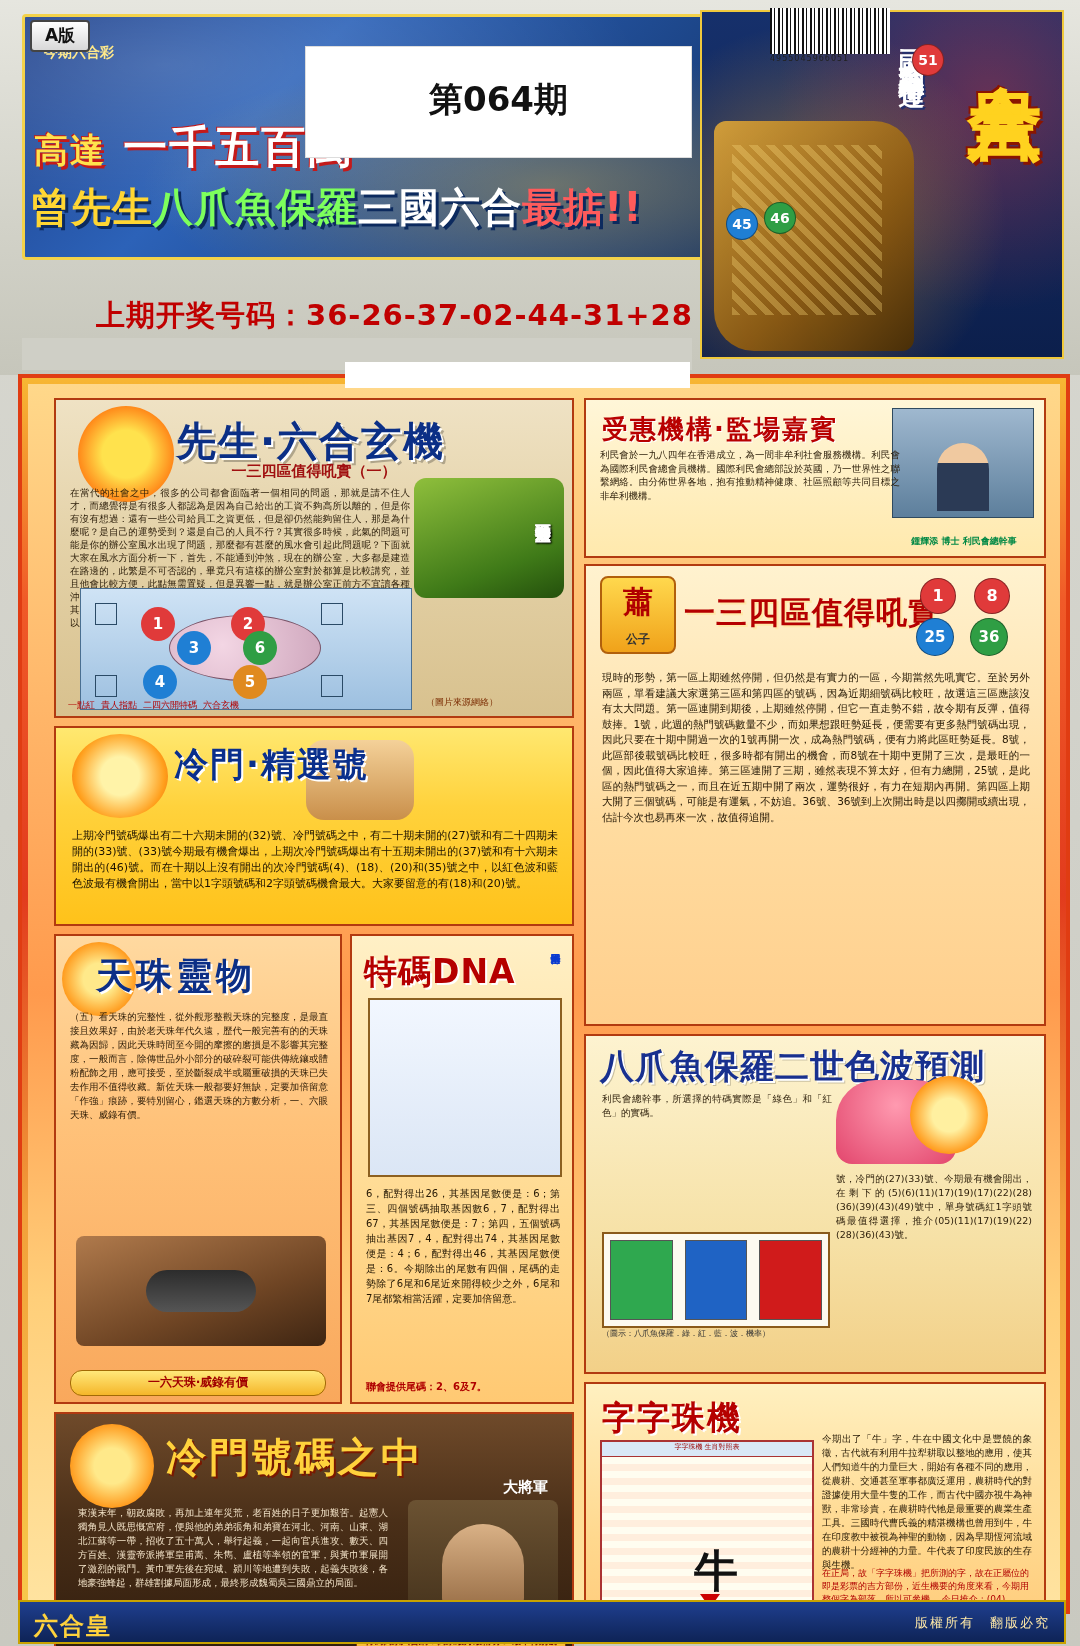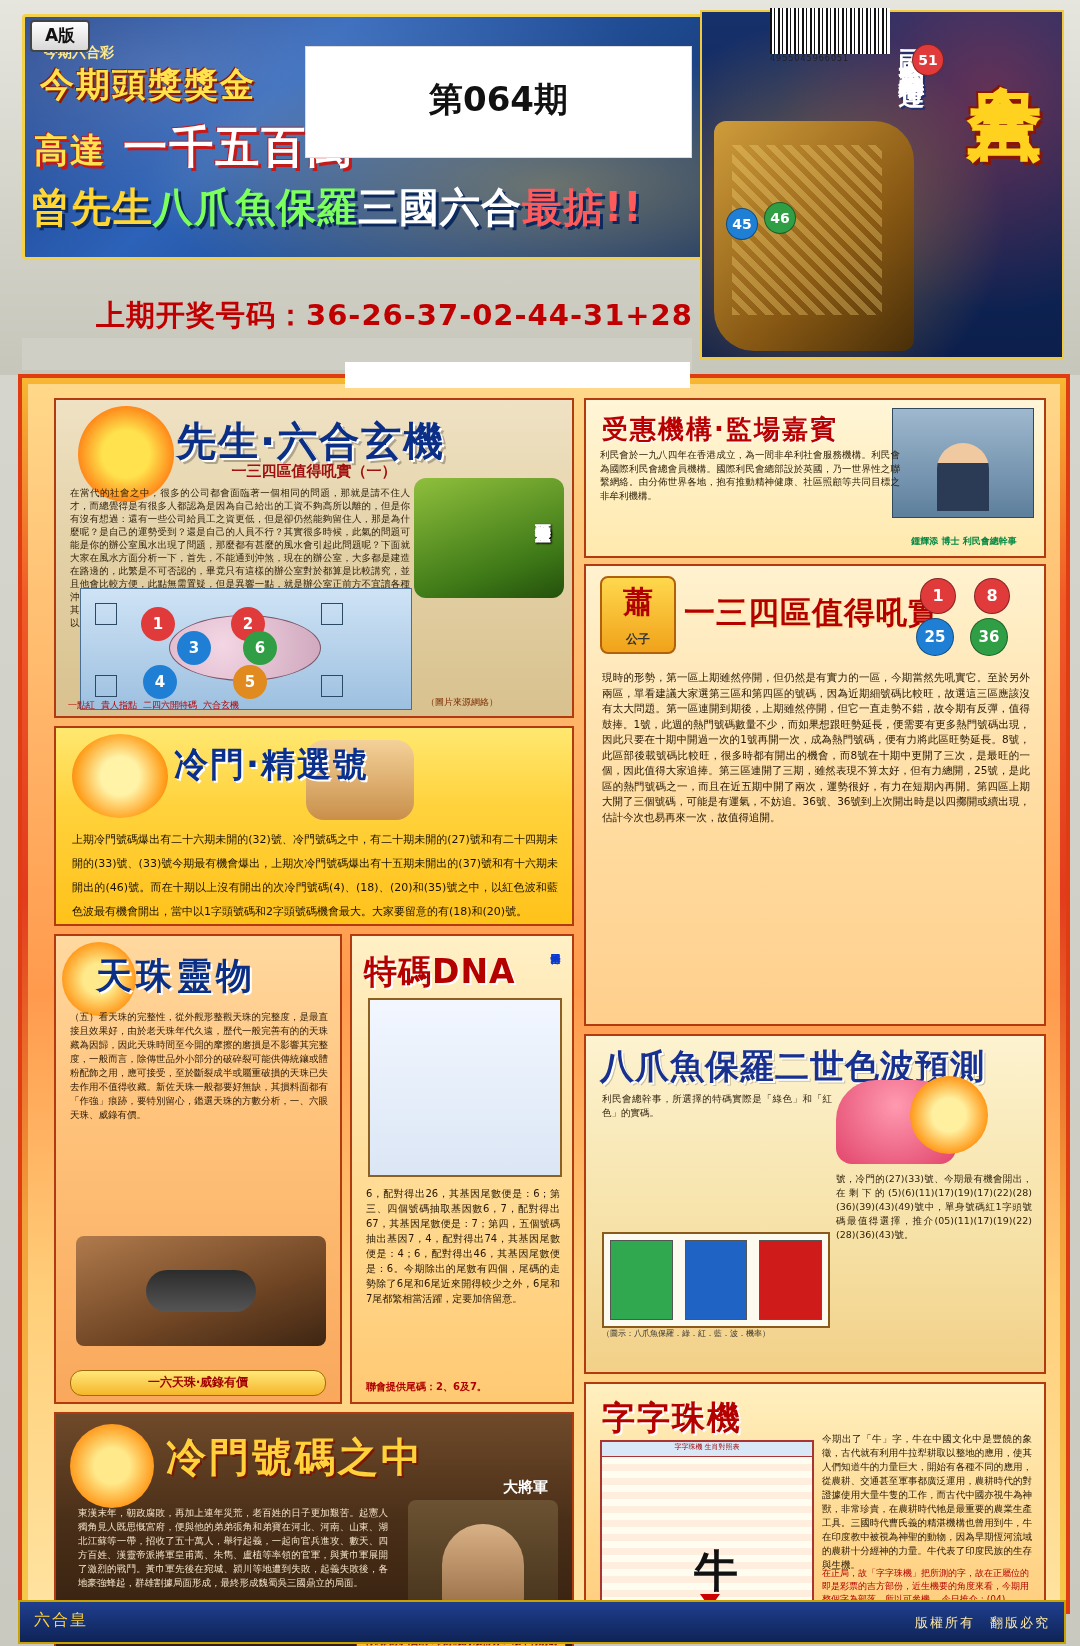--- a/index.html
+++ b/index.html
@@ -127,21 +127,21 @@
 
   
   .c-leng{left:26px;top:342px;width:520px;height:200px;
     background:linear-gradient(180deg,#ffe870 0%,#ffd23c 40%,#ffc21a 100%);}
   .leng-sun{position:absolute;left:16px;top:6px;width:96px;height:84px;border-radius:50%;
     background:radial-gradient(circle,#fff3a8 30%,#ff9e1b 70%,#e2550e 100%);}
   .leng-title{position:absolute;left:118px;top:14px;font-size:34px;font-weight:bold;color:#0a2f8c;
     letter-spacing:2px;text-shadow:2px 2px 0 #fff;}
   .monkey{position:absolute;left:250px;top:12px;width:108px;height:80px;border-radius:18px;
     background:linear-gradient(180deg,#f4d199,#c98f4a);}
-  .leng-body{position:absolute;left:16px;top:100px;right:14px;font-size:11px;line-height:24px;color:#1b1100;text-align:justify;}
+  .leng-body{position:absolute;left:16px;top:100px;right:14px;font-size:11px;line-height:16px;color:#1b1100;text-align:justify;}
 
   
   .c-octo{left:556px;top:650px;width:462px;height:340px;
     background:linear-gradient(180deg,#fdf3d0,#f6e1a6 60%,#f2d088);}
   .octo-title{position:absolute;left:14px;top:8px;font-size:34px;font-weight:bold;color:#18308f;
     text-shadow:2px 2px 0 #fff,3px 3px 0 rgba(0,0,0,.2);letter-spacing:1px;}
   .octo-pic{position:absolute;left:250px;top:44px;width:120px;height:84px;border-radius:40px 40px 16px 16px;
     background:radial-gradient(circle at 50% 30%,#ff9ab0,#e2456c);}
   .octo-sun{position:absolute;right:56px;top:40px;width:78px;height:78px;border-radius:50%;
     background:radial-gradient(circle,#fff0a0 30%,#ff9a1b 70%,#e2490e 100%);}
@@ -209,34 +209,33 @@
   .sg-face:after{content:"";position:absolute;left:34px;top:24px;width:82px;height:104px;border-radius:41px 41px 30px 30px;
     background:linear-gradient(180deg,#d9b186,#8b6039);}
   .sg-body{position:absolute;left:22px;top:92px;width:310px;font-size:9.5px;line-height:14px;color:#f3e3c8;text-align:justify;}
   .sg-tag{position:absolute;left:300px;bottom:6px;width:210px;height:42px;border-radius:6px;
     background:linear-gradient(180deg,#ffd24d,#e8880f);border:1px solid #8a3a00;
     font-size:9px;color:#7a0000;font-weight:bold;text-align:center;line-height:13px;padding-top:2px;box-sizing:border-box;}
 
   
   .bottombar{position:absolute;left:18px;top:1600px;width:1044px;height:40px;
     background:linear-gradient(180deg,#1f3f8f,#0e2356);border:2px solid #c9a200;}
-  .bb-left{position:absolute;left:14px;top:8px;font-size:16px;font-weight:normal;color:#ffd23c;letter-spacing:2px;}
+  .bb-left{position:absolute;left:14px;top:8px;font-size:24px;font-weight:bold;color:#ffd23c;letter-spacing:2px;}
   .bb-right{position:absolute;right:14px;top:12px;font-size:13px;color:#ffe9a8;letter-spacing:2px;}
 </style>
 </head>
 <body>
 
 <div class="page">
 
   <div class="masthead">
 
     <div class="banner"></div>
     <div class="ver-badge">A版</div>
     <div class="small-top">今期六合彩</div>
-    <div class="b-line1">今期頭獎獎金</div>
     <div class="b-line2">
       <em>高達</em>
       <span>一千五百萬</span>
     </div>
     <div class="b-line3">
       <span class="y">曾先生</span><span class="g">八爪魚保羅</span><span>三國六合</span><span class="r">最掂!!</span>
     </div>
 
     <div class="issue-box">
       <div class="issue-text">第064期</div>
@@ -316,21 +315,21 @@
       <div class="card c-leng">
         <div class="leng-sun"></div>
         <div class="monkey"></div>
         <div class="leng-title card-title">冷門·精選號</div>
         <div class="leng-body">上期冷門號碼爆出有二十六期未開的(32)號、冷門號碼之中，有二十期未開的(27)號和有二十四期未開的(33)號、(33)號今期最有機會爆出，上期次冷門號碼爆出有十五期未開出的(37)號和有十六期未開出的(46)號。而在十期以上沒有開出的次冷門號碼(4)、(18)、(20)和(35)號之中，以紅色波和藍色波最有機會開出，當中以1字頭號碼和2字頭號碼機會最大。大家要留意的有(18)和(20)號。</div>
       </div>
 
       <div class="card c-tianzhu">
         <div class="tz-sun"></div>
         <div class="tz-title card-title">天珠靈物</div>
-        <div class="tz-body">（五）看天珠的完整性，從外觀形整觀天珠的完整度，是最直接且效果好，由於老天珠年代久遠，歷代一般完善有的的天珠藏為因歸，因此天珠時間至今開的摩擦的磨損是不影響其完整度，一般而言，除傳世品外小部分的破碎裂可能供傳統鑲或體粉配飾之用，應可接受，至於斷裂成半或屬重破損的天珠已失去作用不值得收藏。新佐天珠一般都要好無缺，其損料面都有「作強」痕跡，要特別留心，鑑選天珠的方數分析，一、六眼天珠、威錄有價。</div>
+        <div class="tz-body">（五）看天珠的完整性，從外觀形整觀天珠的完整度，是最直接且效果好，由於老天珠年代久遠，歷代一般完善有的的天珠藏為因歸，因此天珠時間至今開的摩擦的磨損是不影響其完整度，一般而言，除傳世品外小部分的破碎裂可能供傳統鑲或體粉配飾之用，應可接受，至於斷裂成半或屬重破損的天珠已失去作用不值得收藏。新佐天珠一般都要好無缺，定要加倍留意「作強」痕跡，要特別留心，鑑選天珠的方數分析，一、六眼天珠、威錄有價。</div>
         <div class="tz-photo"></div>
         <div class="tz-tag">一六天珠‧威錄有價</div>
       </div>
 
       <div class="card c-dna">
         <div class="dna-title card-title">特碼DNA</div>
         <div class="dna-sub">基因博士</div>
         <div class="dna-pic"></div>
         <div class="dna-body">6，配對得出26，其基因尾數便是：6；第三、四個號碼抽取基因數6，7，配對得出67，其基因尾數便是：7；第四，五個號碼抽出基因7，4，配對得出74，其基因尾數便是：4；6，配對得出46，其基因尾數便是：6。今期除出的尾數有四個，尾碼的走勢除了6尾和6尾近來開得較少之外，6尾和7尾都繁相當活躍，定要加倍留意。</div>
         <div class="dna-foot">聯會提供尾碼：2、6及7。</div>

